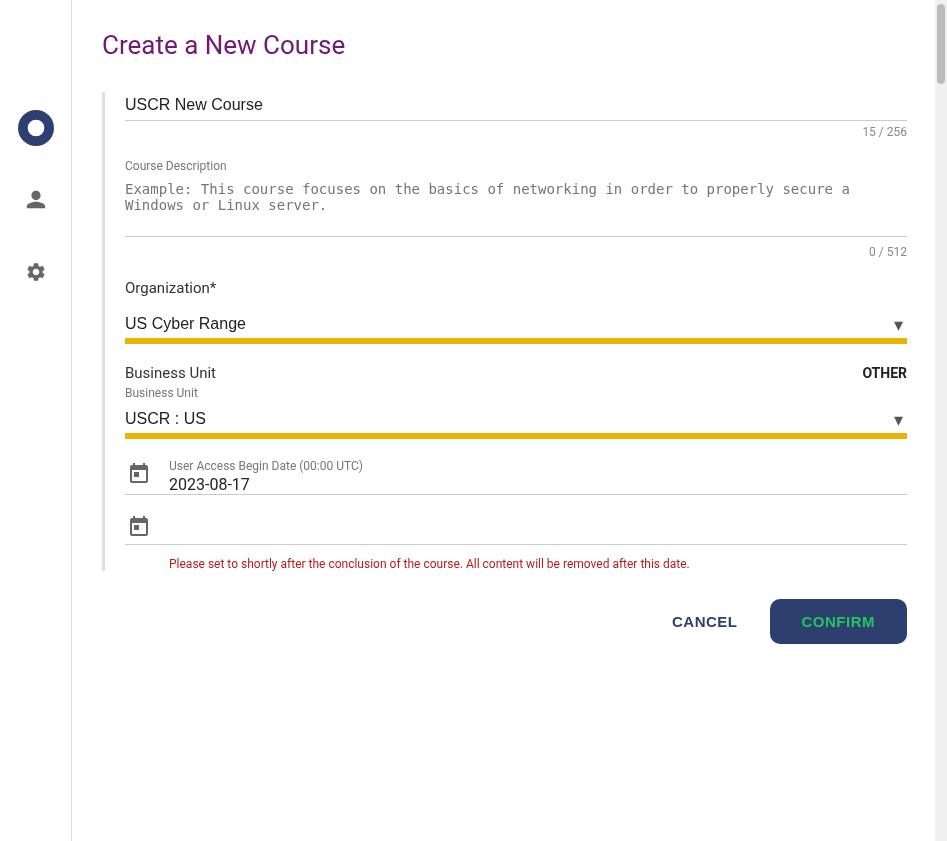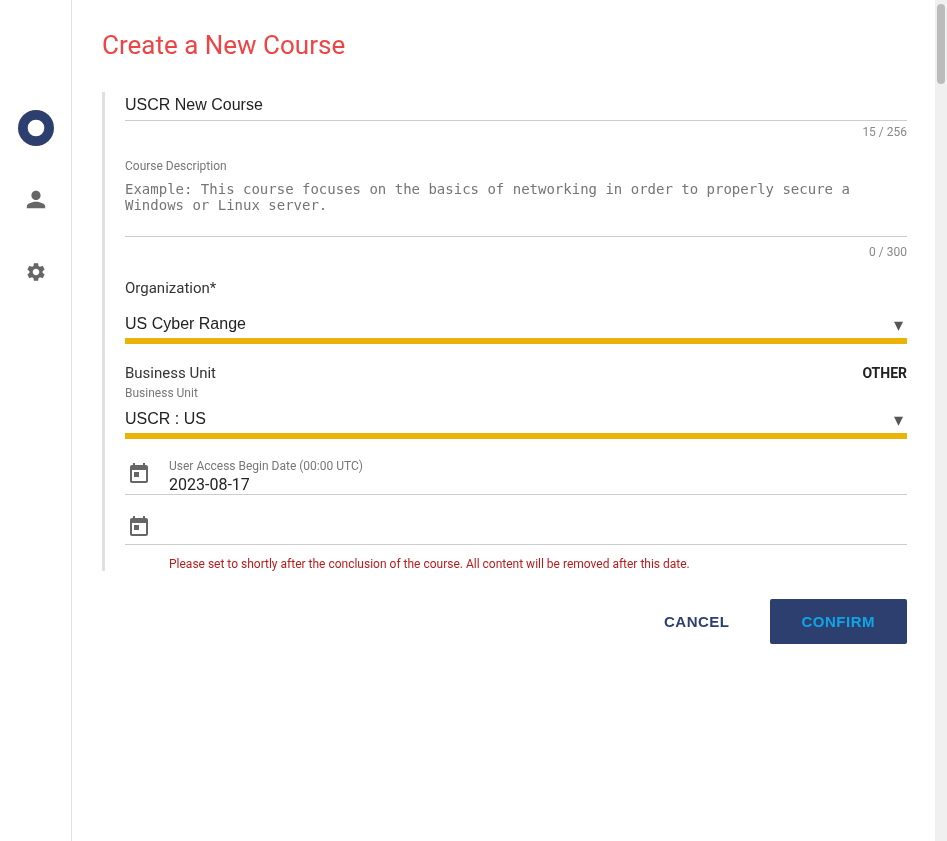--- a/index.html
+++ b/index.html
@@ -45,21 +45,21 @@
     .main {
       flex: 1;
       padding: 30px 40px 20px 30px;
       overflow-y: auto;
       position: relative;
     }
 
     .page-title {
       font-size: 26px;
       font-weight: 400;
-      color: #ef4444;
+      color: #701a75;
       margin-bottom: 32px;
     }
 
     
     .form-section {
       border-left: 3px solid #e0e0e0;
       padding-left: 20px;
     }
 
     .field-group {
@@ -196,40 +196,40 @@
       color: #b91c1c;
       margin-top: -8px;
       margin-bottom: 18px;
       padding-left: 44px;
     }
 
     
     .button-row {
       display: flex;
       justify-content: flex-end;
-      gap: 8px;
       padding-top: 10px;
       padding-bottom: 10px;
     }
     .btn {
       padding: 14px 32px;
       font-size: 15px;
       font-weight: 700;
       border: none;
       cursor: pointer;
       letter-spacing: 0.5px;
       border-radius: 2px;
     }
     .btn-cancel {
       background: transparent;
       color: #2d3f6e;
     }
     .btn-confirm {
       background: #2d3f6e;
-      color: #0ea5e9;
+      color: #22c55e;
+      border-radius: 10px;
     }
 
     
     .scrollbar {
       width: 12px;
       background: #f0f0f0;
       position: absolute;
       right: 0;
       top: 0;
       bottom: 0;
@@ -281,21 +281,21 @@
     <div class="form-section">
 
       <div class="field-group">
         <input class="field-input" type="text" value="USCR New Course" style="">
         <div class="char-count">15 / 256</div>
       </div>
 
       <div class="field-group">
         <label class="field-label">Course Description</label>
         <textarea class="description-textarea" placeholder="Example: This course focuses on the basics of networking in order to properly secure a Windows or Linux server." style=""></textarea>
-        <div class="char-count">0 / 300</div>
+        <div class="char-count">0 / 512</div>
       </div>
 
       <div class="field-group">
         <span class="org-label">Organization*</span>
         <div class="select-wrapper">
           <select class="select-field">
             <option>US Cyber Range</option>
           </select>
           <span class="select-arrow">▾</span>
         </div>

